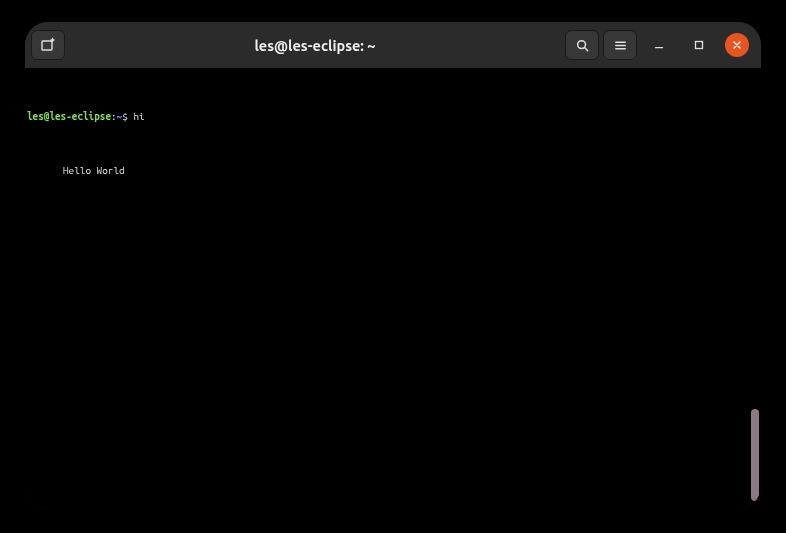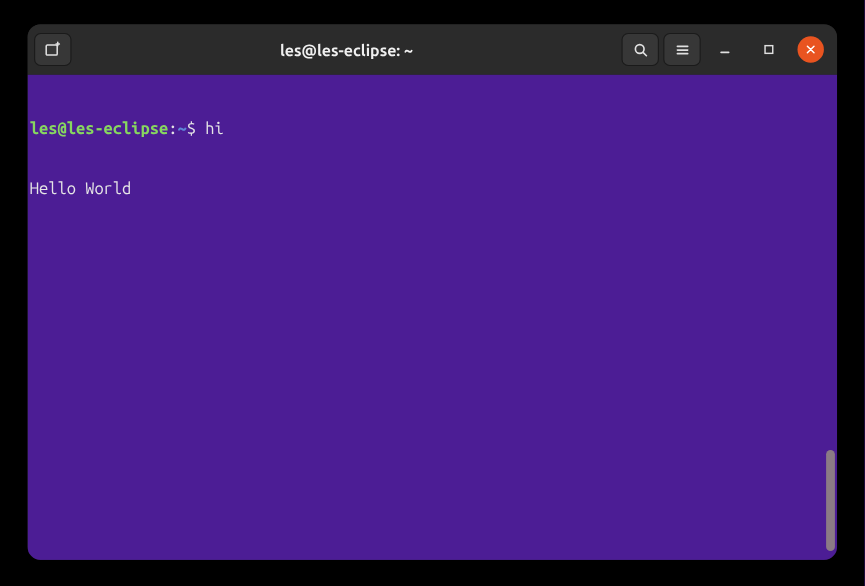--- a/index.html
+++ b/index.html
@@ -14,21 +14,21 @@
       font-family: "Ubuntu Mono", "DejaVu Sans Mono", monospace;
       overflow: hidden;
     }
     .window {
       position: absolute;
       left: 25px;
       top: 22px;
       width: 736px;
       height: 487px;
       background: #1e1e1e;
-      border-radius: 12px;
+      border-radius: 23px;
       overflow: hidden;
       box-shadow: 0 4px 24px rgba(0,0,0,0.6);
     }
     .titlebar {
       height: 46px;
       background: #2b2b2b;
       display: flex;
       align-items: center;
       padding: 0 6px;
       gap: 4px;
@@ -70,35 +70,35 @@
       align-items: center;
       gap: 4px;
     }
     .tb-left {
       display: flex;
       align-items: center;
     }
     .terminal-body {
       position: relative;
       height: calc(100% - 46px);
-      background: #4c1d95;
+      background: #000000;
       padding: 4px 2px;
-      font-size: 15px;
+      font-size: 10px;
       line-height: 18px;
       white-space: pre;
     }
     .line {
       padding: 0;
     }
     .seg-user-host { color: #87d75f; font-weight: bold; }
     .seg-colon { color: #e6e6e6; }
     .seg-path { color: #5f87d7; font-weight: bold; }
     .seg-dollar { color: #e6e6e6; }
     .seg-cmd { color: #e6e6e6; }
-    .seg-output { color: #e6e6e6; }
+    .seg-output { color: #e6e6e6; margin-left: 36px; }
     .cursor {
       display: inline-block;
       width: 9px;
       height: 17px;
       background: #e6e6e6;
       vertical-align: -2px;
       margin-left: 0px;
     }
     .scrollbar-track {
       position: absolute;

